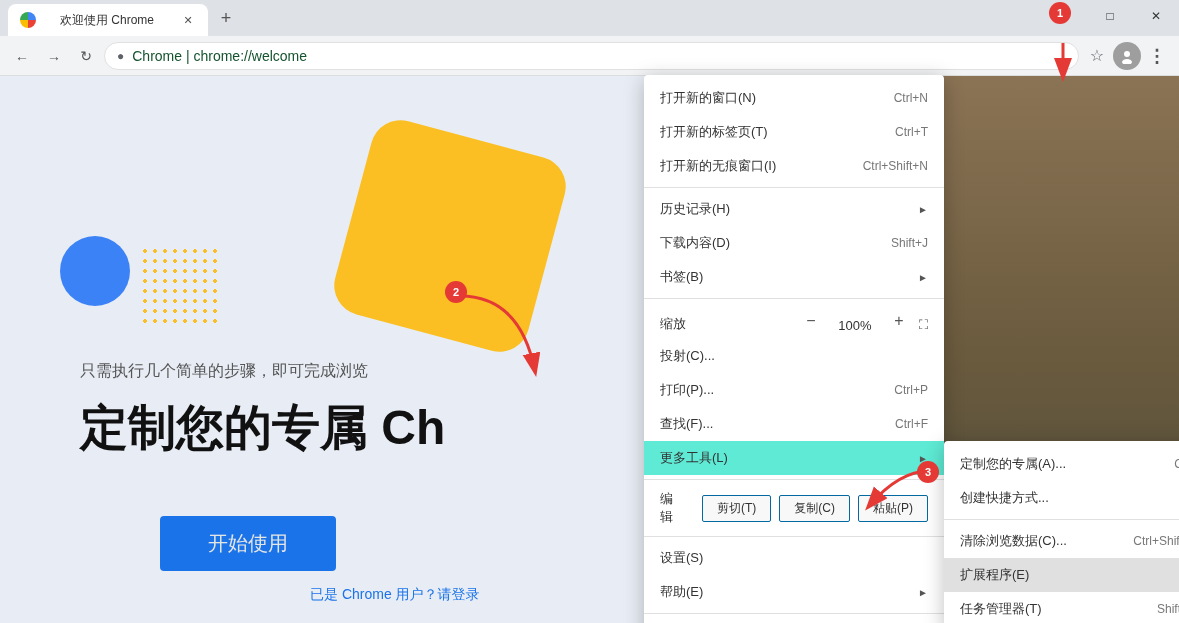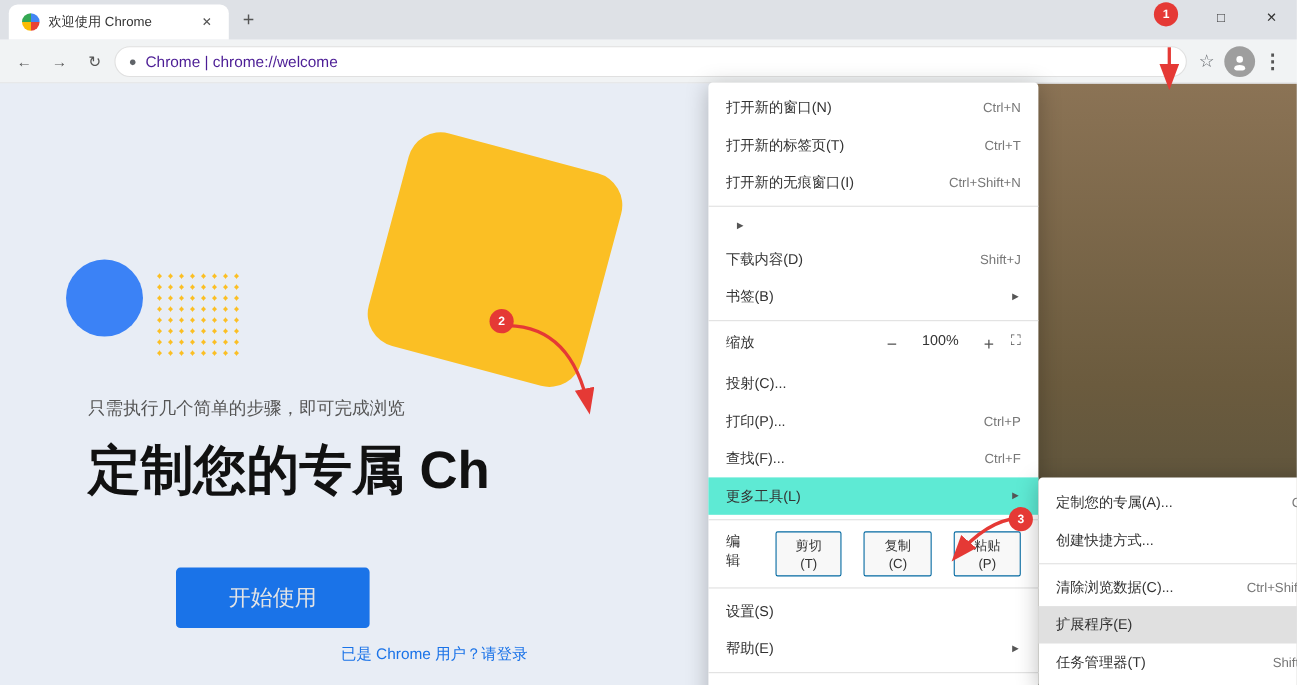--- a/index.html
+++ b/index.html
@@ -37,21 +37,21 @@
       height: 32px;
       display: flex;
       align-items: center;
       padding: 0 12px;
       border-radius: 8px 8px 0 0;
       min-width: 200px;
       max-width: 240px;
       font-size: 13px;
       color: #333;
       position: relative;
-      gap: 8px;
+      gap: 24px;
       margin-top: 44px;
     }
 
     .tab-favicon {
       width: 16px;
       height: 16px;
       border-radius: 50%;
       background: conic-gradient(#4285f4 0 25%, #ea4335 25% 50%, #fbbc04 50% 75%, #34a853 75%);
       flex-shrink: 0;
     }
@@ -146,21 +146,21 @@
       font-size: 14px;
       color: #555;
     }
 
     .address-lock {
       color: #5f6368;
       font-size: 12px;
     }
 
     .address-text {
-      color: #4c1d95;
+      color: #14532d;
       font-size: 14px;
     }
 
     .toolbar-actions {
       display: flex;
       align-items: center;
       gap: 2px;
     }
 
     .toolbar-icon-btn {
@@ -339,21 +339,21 @@
     }
 
     .menu-divider {
       height: 1px;
       background: #e0e0e0;
       margin: 4px 0;
     }
 
     .menu-zoom-row {
       display: flex;
-      align-items: flex-start;
+      align-items: flex-end;
       padding: 6px 16px;
       gap: 8px;
     }
 
     .zoom-label {
       flex: 1;
       color: #333;
     }
 
     .zoom-btn {
@@ -375,23 +375,23 @@
     }
 
     .zoom-fullscreen {
       margin-left: auto;
       cursor: pointer;
       color: #555;
     }
 
     .edit-row {
       display: flex;
-      align-items: flex-start;
+      align-items: center;
       padding: 6px 16px;
-      gap: 16px;
+      gap: 4px;
     }
 
     .edit-label {
       flex: 1;
       color: #333;
     }
 
     .edit-btn {
       padding: 4px 14px;
       border: 1px solid #0369a1;
@@ -546,20 +546,21 @@
       <span class="menu-item-shortcut">Ctrl+T</span>
     </div>
     <div class="menu-item">
       <span class="menu-item-label">打开新的无痕窗口(I)</span>
       <span class="menu-item-shortcut">Ctrl+Shift+N</span>
     </div>
 
     <div class="menu-divider"></div>
 
     <div class="menu-item">
+      <span class="menu-item-label">历史记录(H)</span>
       <span class="menu-item-arrow">►</span>
     </div>
     <div class="menu-item">
       <span class="menu-item-label">下载内容(D)</span>
       <span class="menu-item-shortcut">Shift+J</span>
     </div>
     <div class="menu-item">
       <span class="menu-item-label">书签(B)</span>
       <span class="menu-item-arrow">►</span>
     </div>

